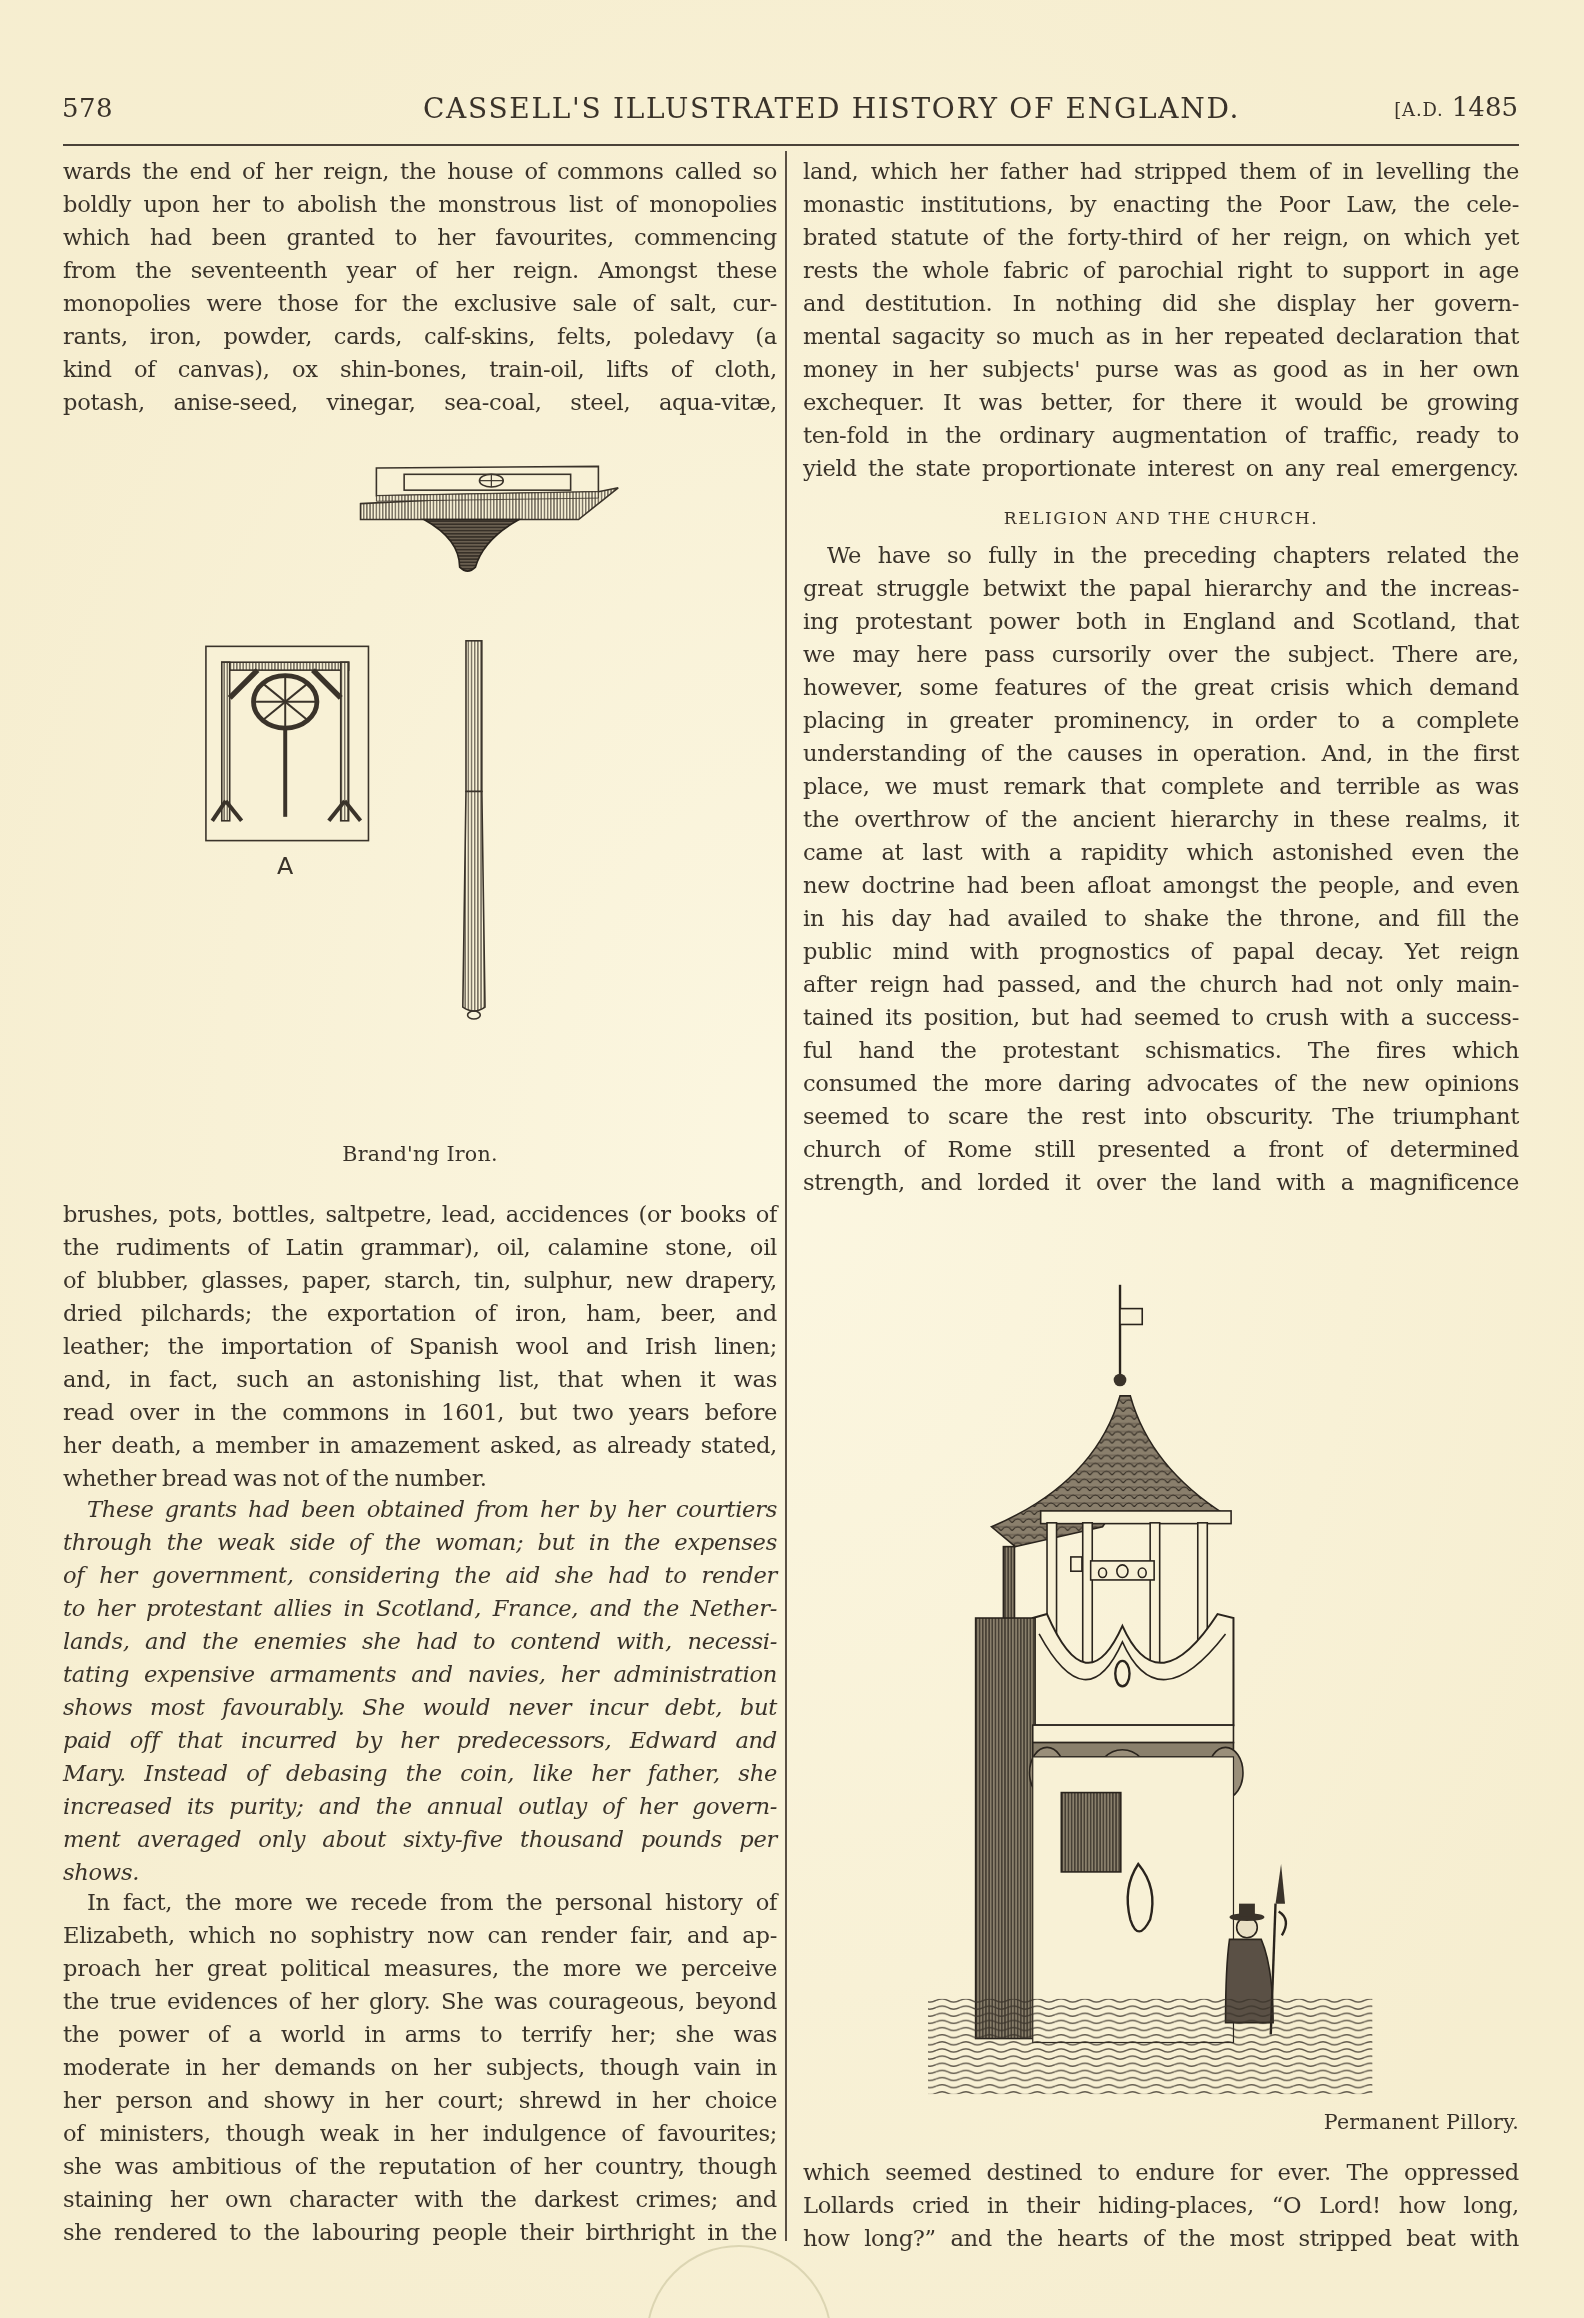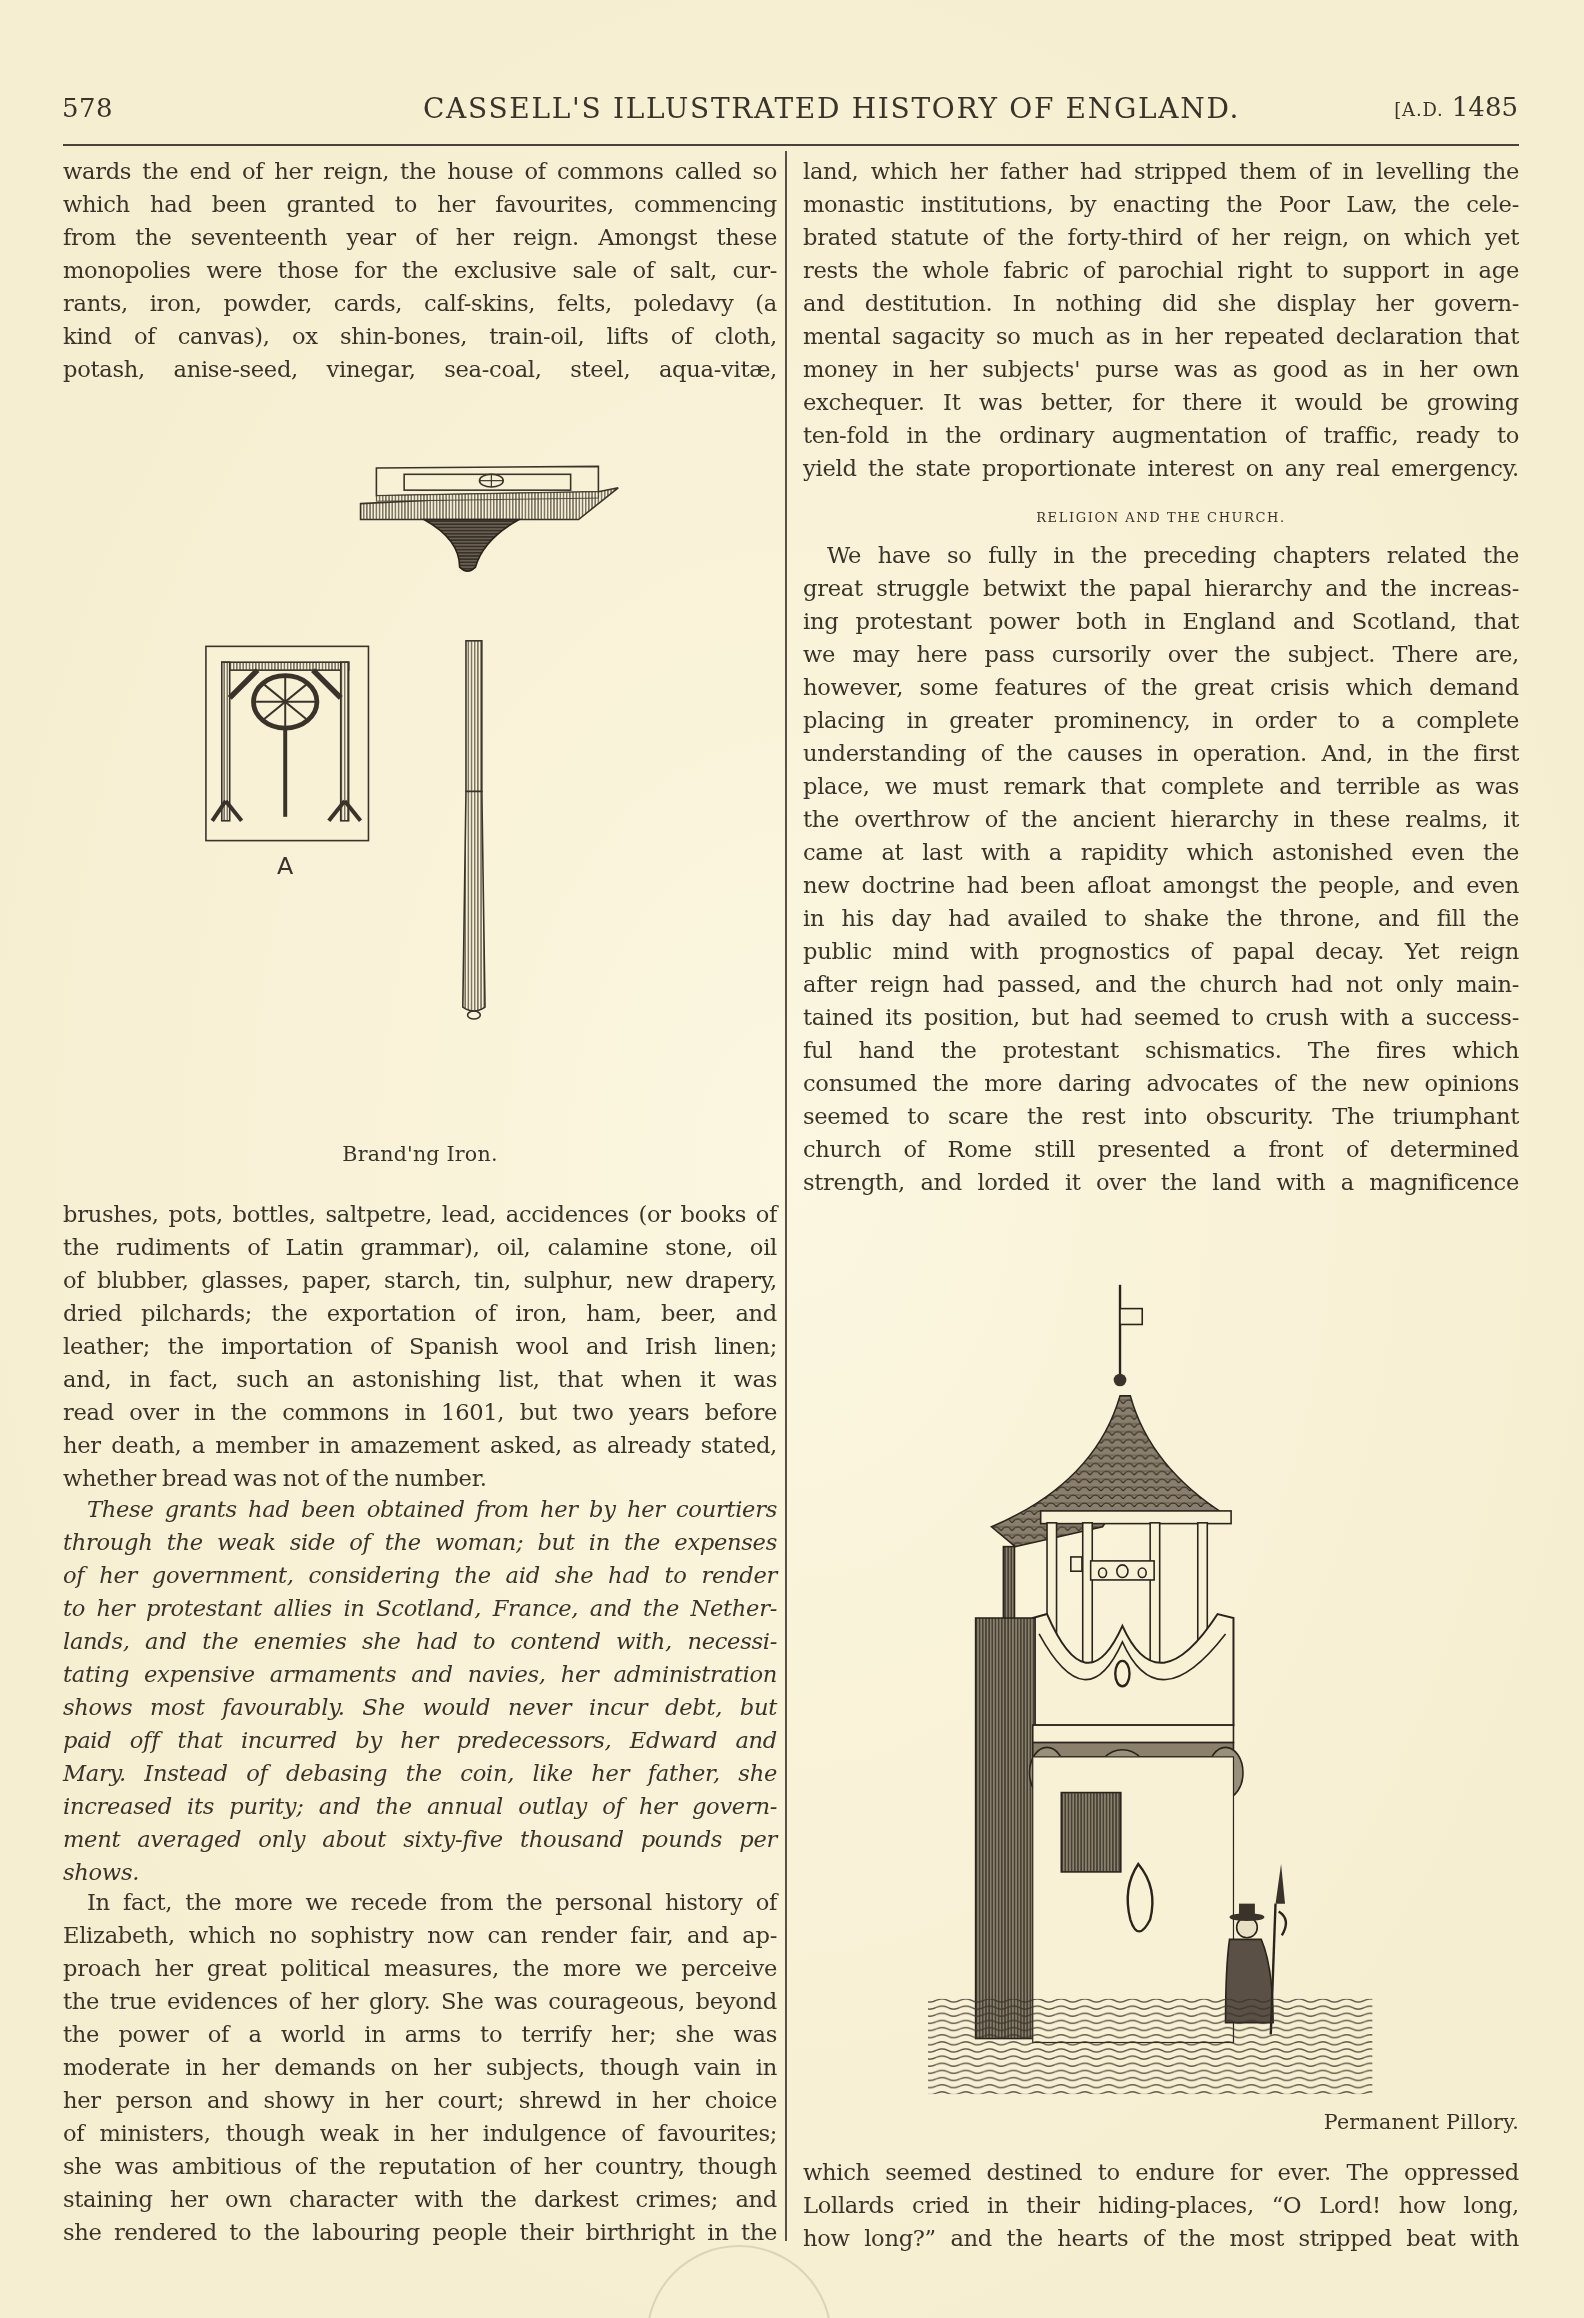--- a/index.html
+++ b/index.html
@@ -31,21 +31,21 @@
     font-size:22.6px; white-space:nowrap;
     text-align:justify; text-align-last:justify;
     letter-spacing:-0.3px; word-spacing:-0.8px;
     font-family:"DejaVu Serif", serif;
     transform-origin:left center;
   }
   .line.last { text-align-last:left; }
   .line.indent { padding-left:24px; }
   .heading {
     display:block; height:36px; line-height:36px; text-align:left;
-    font-size:13px; letter-spacing:1.6px; text-align-last:center;
+    font-size:17px; letter-spacing:1.6px; text-align-last:center;
   }
   .caption { position:absolute; text-align:center; font-size:20.6px; letter-spacing:0.2px; }
 
   
   .fig { position:absolute; }
   .fig svg { display:block; }
 </style>
 </head>
 <body>
 
@@ -54,20 +54,21 @@
 <div class="header">
   <span class="pnum">578</span>
   <span class="title">CASSELL'S ILLUSTRATED HISTORY OF ENGLAND.</span>
   <span class="date"><span class="sc">[A.D.</span> <span>1485</span></span>
 </div>
 <div class="rule"></div>
 <div class="col-divider"></div>
 
 <div class="col left" style="top:155px;">
     <span class="line">wards the end of her reign, the house of commons called so</span>
+    <span class="line">boldly upon her to abolish the monstrous list of monopolies</span>
     <span class="line">which had been granted to her favourites, commencing</span>
     <span class="line">from the seventeenth year of her reign. Amongst these</span>
     <span class="line">monopolies were those for the exclusive sale of salt, cur-</span>
     <span class="line">rants, iron, powder, cards, calf-skins, felts, poledavy (a</span>
     <span class="line">kind of canvas), ox shin-bones, train-oil, lifts of cloth,</span>
     <span class="line">potash, anise-seed, vinegar, sea-coal, steel, aqua-vitæ,</span>
   </div>
 
 <div class="fig" style="left:198px; top:460px;">
   <svg width="444" height="674" viewBox="0 0 560 850">

